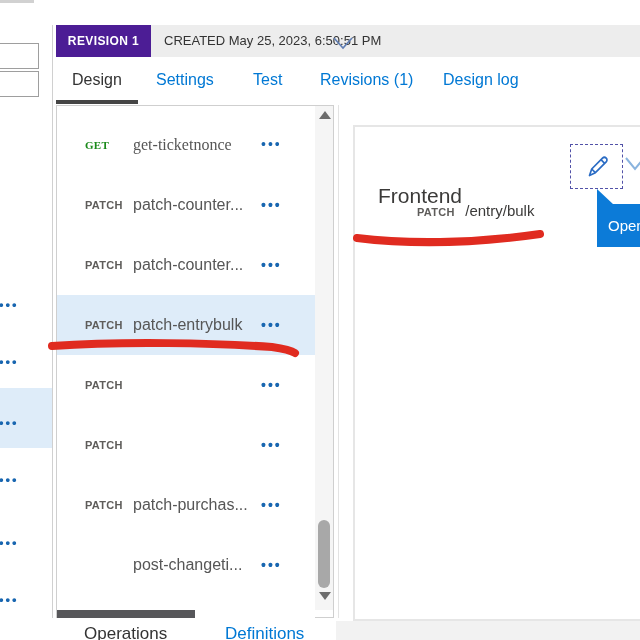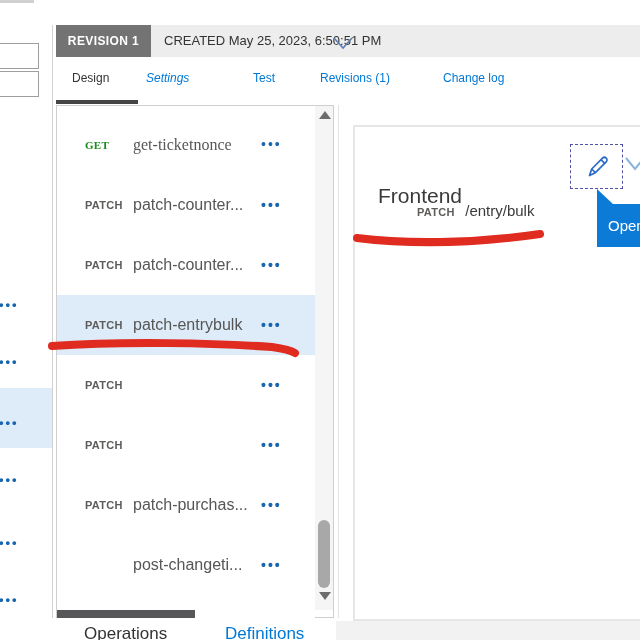--- a/index.html
+++ b/index.html
@@ -14,29 +14,29 @@
   .smudge{left:0;top:0;width:34px;height:3px;background:#c6c6c6;opacity:.8;}
   .edge-box{left:-9px;width:46px;height:24px;background:#fff;border:1px solid #9e9e9e;}
   .edge-box.b1{top:43px;} .edge-box.b2{top:71px;}
   .edge-sep{left:52px;top:25px;width:1px;height:615px;background:#d0d0d0;}
   .edge-hl{left:0;top:388px;width:52px;height:60px;background:#deecf9;}
   .edge-dots{left:-1px;width:26px;height:16px;color:#1866b0;font-weight:bold;
     font-size:13px;letter-spacing:2px;line-height:16px;}
 
   
   .rev-bar{left:56px;top:25px;width:584px;height:32px;background:#ededed;}
-  .rev-badge{left:56px;top:25px;width:95px;height:32px;background:#737373;color:#fff;
+  .rev-badge{left:56px;top:25px;width:95px;height:32px;background:#4c1d95;color:#fff;
     font-size:12px;font-weight:bold;letter-spacing:.4px;text-align:center;line-height:32px;}
   .rev-created{left:164px;top:25px;height:32px;line-height:32px;font-size:13px;color:#333;}
   .rev-chevron{left:333px;top:37px;}
 
   
-  .tab{top:71px;font-size:12px;color:#0078d4;cursor:pointer;}
+  .tab{top:71px;font-size:16px;color:#0078d4;cursor:pointer;}
   .tab.active{color:#333;}
-  .t-design{left:72px;} .t-settings{left:146px;font-style:italic;} .t-test{left:253px;}
+  .t-design{left:72px;} .t-settings{left:156px;} .t-test{left:253px;}
   .t-revisions{left:320px;} .t-changelog{left:443px;}
   .tab-underline{left:56px;top:100px;width:82px;height:4px;background:#454545;}
 
   
   .ops-panel{left:56px;top:105px;width:278px;height:513px;background:#fff;
     border:1px solid #cfcfcf;box-sizing:border-box;}
   .gutter-line{left:338px;top:105px;width:1px;height:513px;background:#e3e3e3;}
   .op-row{left:57px;width:258px;height:60px;}
   .op-row.selected{background:#deecf9;}
   .op-method{position:absolute;left:28px;top:0;height:60px;line-height:60px;
@@ -104,21 +104,21 @@
 <div class="abs rev-badge">REVISION 1</div>
 <div class="abs rev-created">CREATED May 25, 2023, 6:50:51 PM</div>
 <svg class="abs rev-chevron" width="20" height="13">
   <polyline points="1,1 10,11 19,1" fill="none" stroke="#5f7db3" stroke-width="1.6"></polyline>
 </svg>
 
 <div class="abs tab active t-design">Design</div>
 <div class="abs tab t-settings">Settings</div>
 <div class="abs tab t-test">Test</div>
 <div class="abs tab t-revisions">Revisions (1)</div>
-<div class="abs tab t-changelog">Change log</div>
+<div class="abs tab t-changelog">Design log</div>
 <div class="abs tab-underline"></div>
 
 <div class="abs ops-panel"></div>
 <div class="abs gutter-line"></div>
 
 <div class="abs op-row" style="top:115px;font-family:Liberation Serif, serif;">
   <span class="op-method m-get">GET</span>
   <span class="op-name">get-ticketnonce</span>
   <span class="op-menu">•••</span>
 </div>

